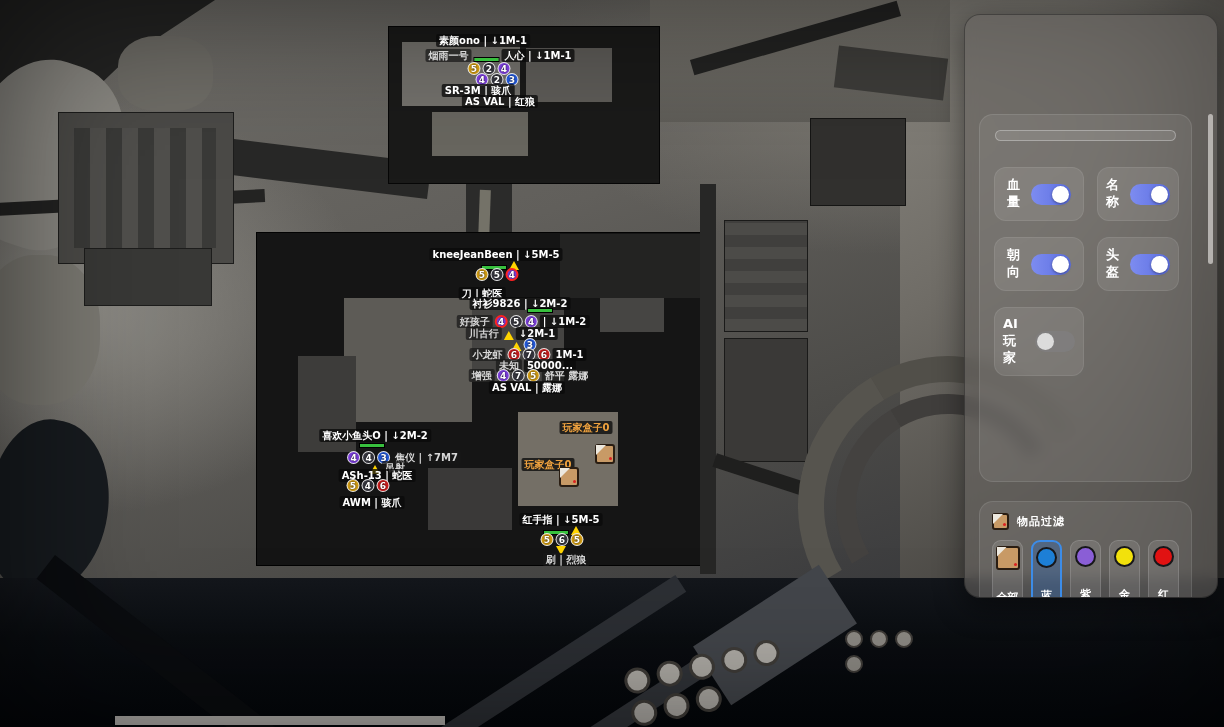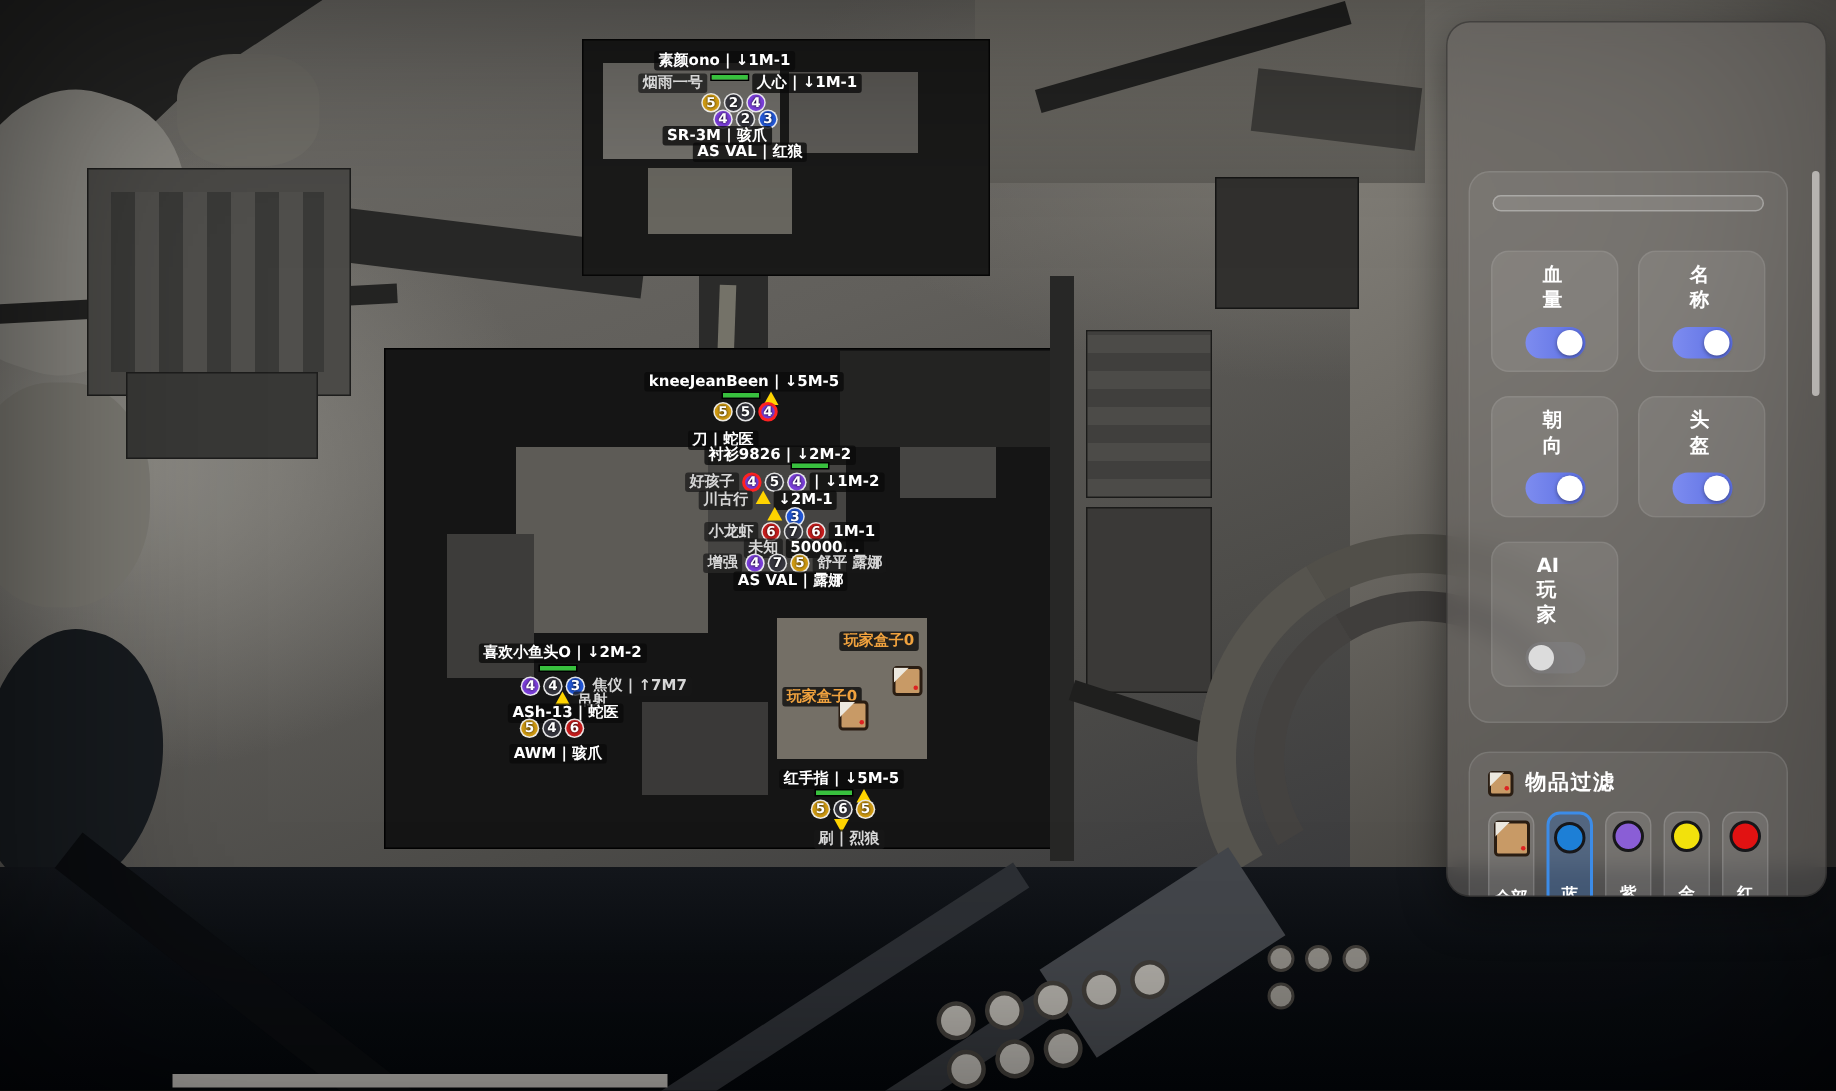--- a/index.html
+++ b/index.html
@@ -11,21 +11,21 @@
     radial-gradient(420px 300px at 6% 42%, #8e8c86 0%, rgba(142,140,134,0) 70%),
     radial-gradient(500px 260px at 72% 10%, #7d7a73 0%, rgba(125,122,115,0) 70%),
     linear-gradient(160deg,#716f6a 0%,#615f5b 35%,#4c4b48 60%,#35363a 85%,#1c1f23 100%);}
   .ms{position:absolute;}
   .tanks{position:absolute;display:flex;flex-wrap:wrap;gap:7px;align-content:flex-start;}
   .tank{width:26px;height:26px;border-radius:50%;background:#b2afa9;border:3px solid #403d39;flex:none;}
   .tank.sm{width:18px;height:18px;border-width:2px;background:#8f8c86;}
   .vig{position:absolute;inset:0;box-shadow:inset 0 0 150px rgba(0,0,0,.6);pointer-events:none;}
   
   .overlays{position:absolute;inset:0;}
-  .mrow{position:absolute;display:flex;align-items:flex-start;gap:2px;transform:translateX(-50%);z-index:5;white-space:nowrap;}
+  .mrow{position:absolute;display:flex;align-items:flex-end;gap:2px;transform:translateX(-50%);z-index:5;white-space:nowrap;}
   .chip{background:rgba(10,10,10,.78);color:#fff;font-size:10px;font-weight:bold;line-height:13px;padding:0 3px;border-radius:2px;}
   .chip.dim{color:#d6d6d6;background:rgba(24,24,24,.72);}
   .chip.orange{color:var(--loot,#f0a23e);}
   .mc{width:13px;height:13px;border-radius:50%;display:inline-flex;align-items:center;justify-content:center;
       font-size:9px;font-weight:bold;color:#fff;border:1px solid rgba(238,238,238,.95);flex:none;text-shadow:0 0 2px #000;}
   .mc.ring{border:2px solid var(--ring,#ff2222);}
   .hbar{width:26px;height:5px;background:#0b0b0b;border:1px solid #000;flex:none;}
   .hbar i{display:block;height:100%;background:var(--hp,#38c03e);}
   .tri{width:0;height:0;flex:none;}
   .tri.up{border-left:5px solid transparent;border-right:5px solid transparent;border-bottom:9px solid var(--tri,#ffd400);}
@@ -45,28 +45,28 @@
   .p-sub{position:absolute;left:16px;top:56px;font-size:12px;letter-spacing:3px;color:#dddbd8;}
   .gear-btn{position:absolute;right:-3px;top:3px;width:46px;height:46px;border-radius:50%;border:none;cursor:pointer;
     background:radial-gradient(circle at 35% 30%,#cfa3a8,#aa7f85);display:flex;align-items:center;justify-content:center;padding:0;}
   .gear-btn::before{content:'';position:absolute;width:22px;height:22px;border-radius:50%;background:#f2f0ee;}
   .gear{position:relative;font-size:29px;line-height:1;color:#141414;}
   .p-card{position:absolute;background:rgba(255,255,255,.07);border:1px solid rgba(255,255,255,.10);border-radius:14px;}
   .p-card1{left:14px;top:99px;width:213px;height:368px;overflow:hidden;}
   .pill{height:11px;margin:15px 15px 0;border-radius:7px;border:1px solid rgba(255,255,255,.30);background:rgba(255,255,255,.10);cursor:pointer;}
   .tgrid{display:grid;grid-template-columns:1fr 1fr;gap:16px 13px;margin:26px 14px 0;}
   .tile{background:rgba(255,255,255,.09);border:1px solid rgba(255,255,255,.08);border-radius:12px;
-    display:flex;align-items:center;justify-content:center;gap:8px;padding:8px 8px;min-height:54px;flex-direction:column;}
+    display:flex;align-items:center;justify-content:center;gap:8px;padding:8px 8px;min-height:54px;}
   .tlabel{font-size:13px;font-weight:bold;color:#fff;line-height:1.3;word-break:break-all;}
   .sw{width:40px;height:21px;border-radius:11px;position:relative;display:inline-block;background:rgba(130,130,135,.45);flex:none;cursor:pointer;}
   .sw i{position:absolute;top:2px;left:2px;width:17px;height:17px;border-radius:50%;background:#dcdcdc;}
   .sw.on{background:linear-gradient(90deg,#7d8cf0,var(--acc,#5b6ee1));}
   .sw.on i{left:auto;right:2px;background:#fff;box-shadow:0 1px 3px rgba(0,0,0,.4);}
   .p-card2{left:14px;top:486px;width:213px;height:110px;padding:11px 12px;}
-  .f-head{display:flex;align-items:center;gap:8px;font-size:14px;font-weight:bold;color:#fff;letter-spacing:1px;}
+  .f-head{display:flex;align-items:center;gap:8px;font-size:11px;font-weight:bold;color:#fff;letter-spacing:1px;}
   .f-row{display:flex;gap:8px;margin-top:10px;}
   .fopt{display:flex;flex-direction:column;align-items:center;gap:20px;padding:5px 3px 4px;border-radius:9px;
     background:rgba(255,255,255,.10);border:1px solid rgba(255,255,255,.14);min-width:31px;cursor:pointer;
     color:#fff;font-size:11px;font-weight:bold;}
   .fopt.sel{border:2px solid var(--selb,#3c8ce8);background:rgba(40,110,205,.30);}
   .dot{width:21px;height:21px;border-radius:50%;border:2px solid #17171a;flex:none;}
   .sbar{position:absolute;right:4px;top:99px;width:5px;height:150px;border-radius:3px;background:#c6c3c0;opacity:.85;cursor:pointer;}
 </style>
 </head>
 <body>

